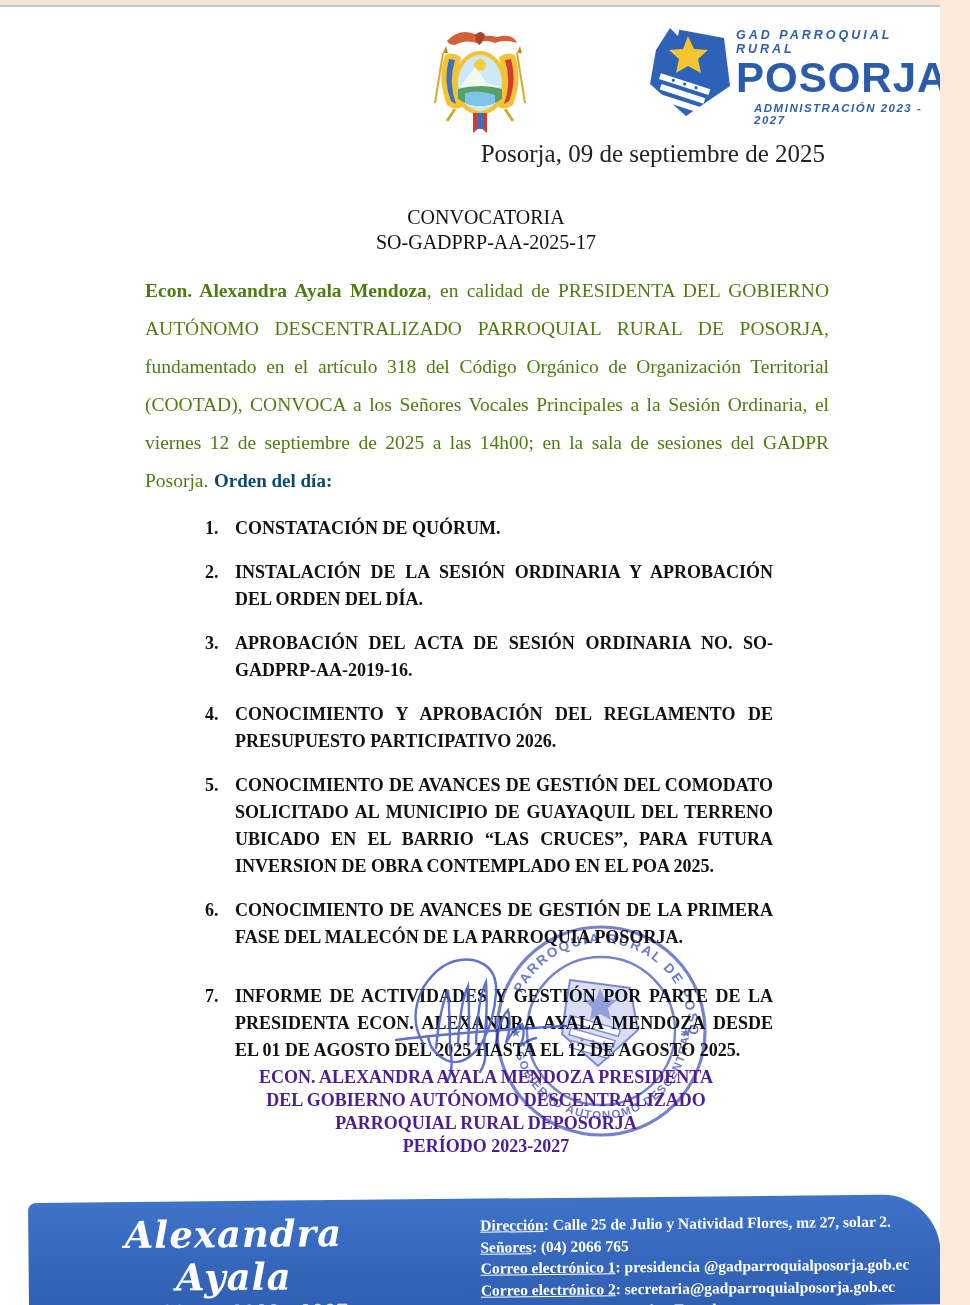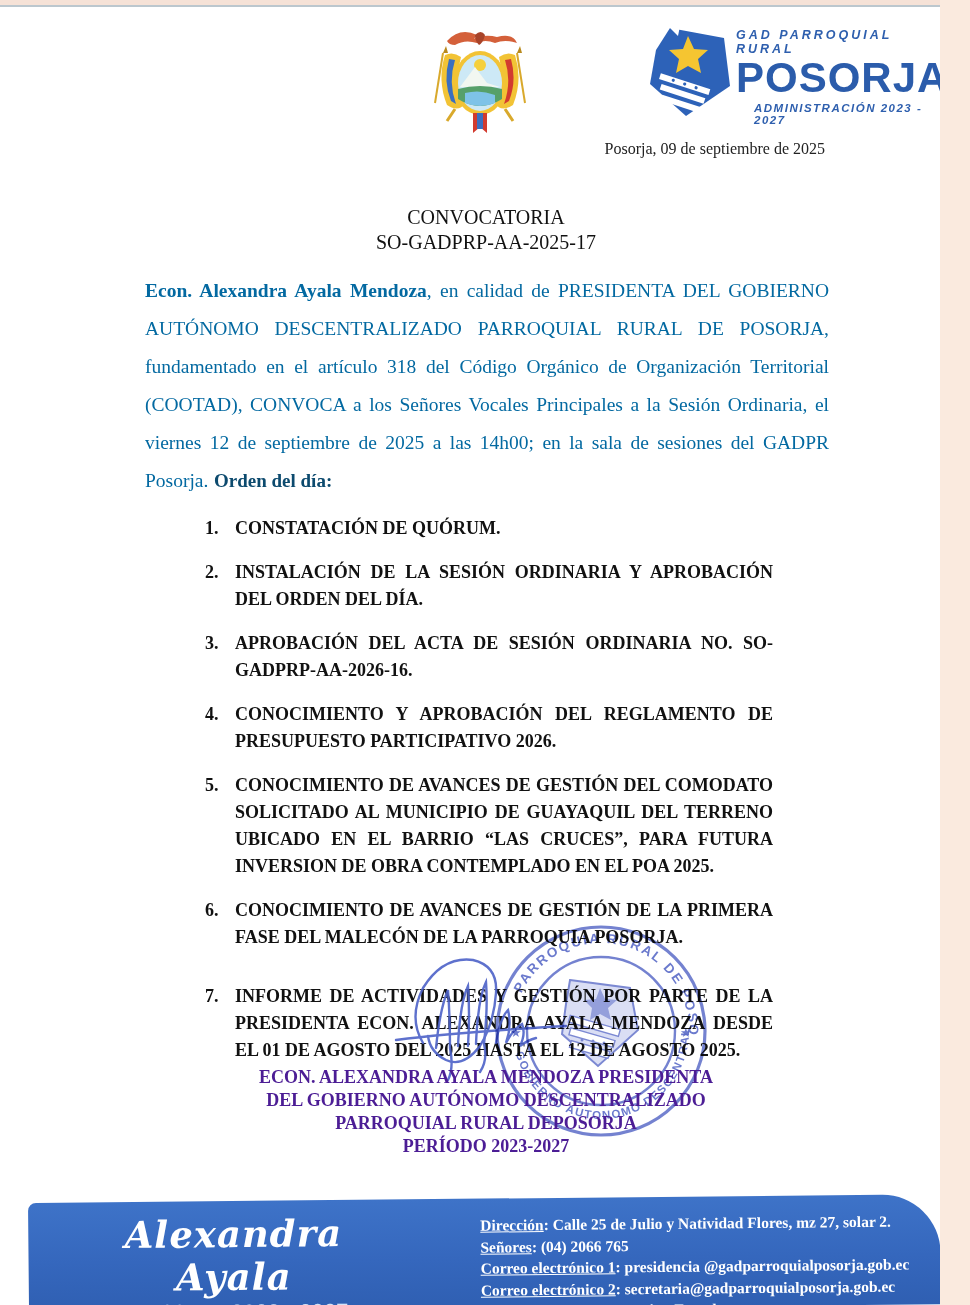--- a/index.html
+++ b/index.html
@@ -12,25 +12,25 @@
   .top-strip-line { position:absolute; left:0; top:5px; width:100%; height:2px; background:#bcc7ce; }
 
   
   .coat { position:absolute; left:425px; top:25px; width:110px; height:112px; }
   .logo { position:absolute; left:640px; top:22px; width:300px; height:100px; }
   .logo-text { position:absolute; left:96px; top:6px; width:204px; color:#2e5fae; font-family:"Liberation Sans","DejaVu Sans",sans-serif; }
   .logo-line1 { font-size:12.5px; font-weight:bold; letter-spacing:3px; font-style:italic; }
   .logo-name  { font-size:42px; font-weight:bold; letter-spacing:1px; line-height:1.05; color:#2b5cab; }
   .logo-line3 { font-size:11.5px; font-weight:bold; letter-spacing:1.5px; font-style:italic; margin-top:2px;margin-left:18px; }
 
-  .date-line { position:absolute; left:145px; top:140px; width:680px; text-align:right; font-size:16px; color:#222; }
+  .date-line { position:absolute; left:145px; top:140px; width:680px; text-align:right; font-size:25px; color:#222; }
 
   .doc-title { position:absolute; left:145px; top:205px; width:682px; text-align:center; font-weight:normal; font-size:20px; color:#111; line-height:1.25; }
 
-  .intro { position:absolute; left:145px; top:272px; width:684px; font-size:19.5px; line-height:38px; text-align:justify; color:#0369a1; }
+  .intro { position:absolute; left:145px; top:272px; width:684px; font-size:19.5px; line-height:38px; text-align:justify; color:#4d7c0f; }
   .intro b { font-weight:bold; }
 
   .agenda-heading { position:absolute; left:205px; top:470px; font-size:19px; font-weight:bold; color:#0c4a6e;margin-left:9px; }
 
   .agenda { position:absolute; left:205px; top:515px; width:568px; list-style:none; }
   .agenda li { display:flex; margin-bottom:17px; font-weight:bold; font-size:18px; line-height:27px; color:#111; }
   .agenda li .num { width:30px; flex:0 0 30px; }
   .agenda li .txt { flex:1; text-align:justify; }
   .agenda li.gap-before { margin-top:32px; }
 
@@ -120,21 +120,21 @@
     <li>
         <span class="num">1.</span>
         <div class="txt">CONSTATACIÓN DE QUÓRUM.</div>
       </li>
     <li>
         <span class="num">2.</span>
         <div class="txt">INSTALACIÓN DE LA SESIÓN ORDINARIA Y APROBACIÓN DEL ORDEN DEL DÍA.</div>
       </li>
     <li>
         <span class="num">3.</span>
-        <div class="txt">APROBACIÓN DEL ACTA DE SESIÓN ORDINARIA NO. SO-GADPRP-AA-2026-16.</div>
+        <div class="txt">APROBACIÓN DEL ACTA DE SESIÓN ORDINARIA NO. SO-GADPRP-AA-2019-16.</div>
       </li>
     <li>
         <span class="num">4.</span>
         <div class="txt">CONOCIMIENTO Y APROBACIÓN DEL REGLAMENTO DE PRESUPUESTO PARTICIPATIVO 2026.</div>
       </li>
     <li>
         <span class="num">5.</span>
         <div class="txt">CONOCIMIENTO DE AVANCES DE GESTIÓN DEL COMODATO SOLICITADO AL MUNICIPIO DE GUAYAQUIL DEL TERRENO UBICADO EN EL BARRIO “LAS CRUCES”, PARA FUTURA INVERSION DE OBRA CONTEMPLADO EN EL POA 2025.</div>
       </li>
     <li>

